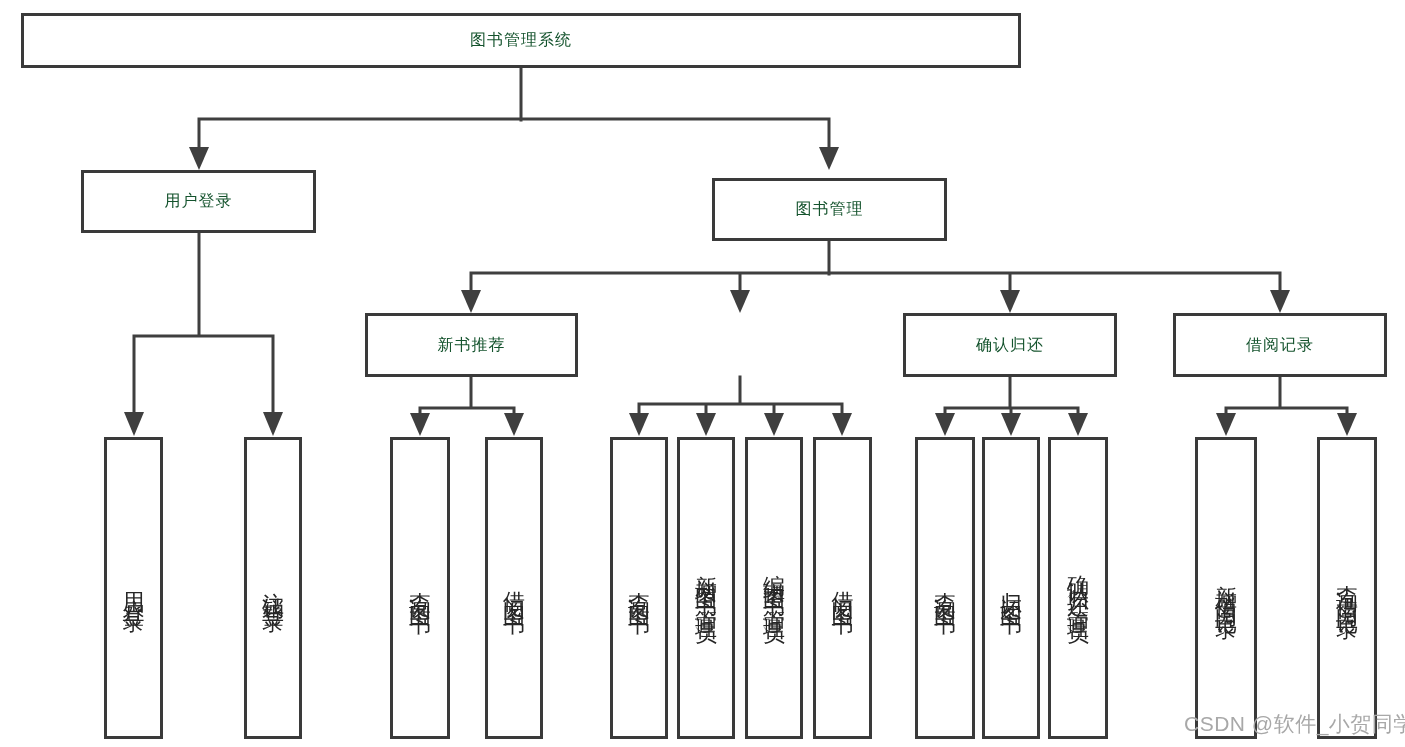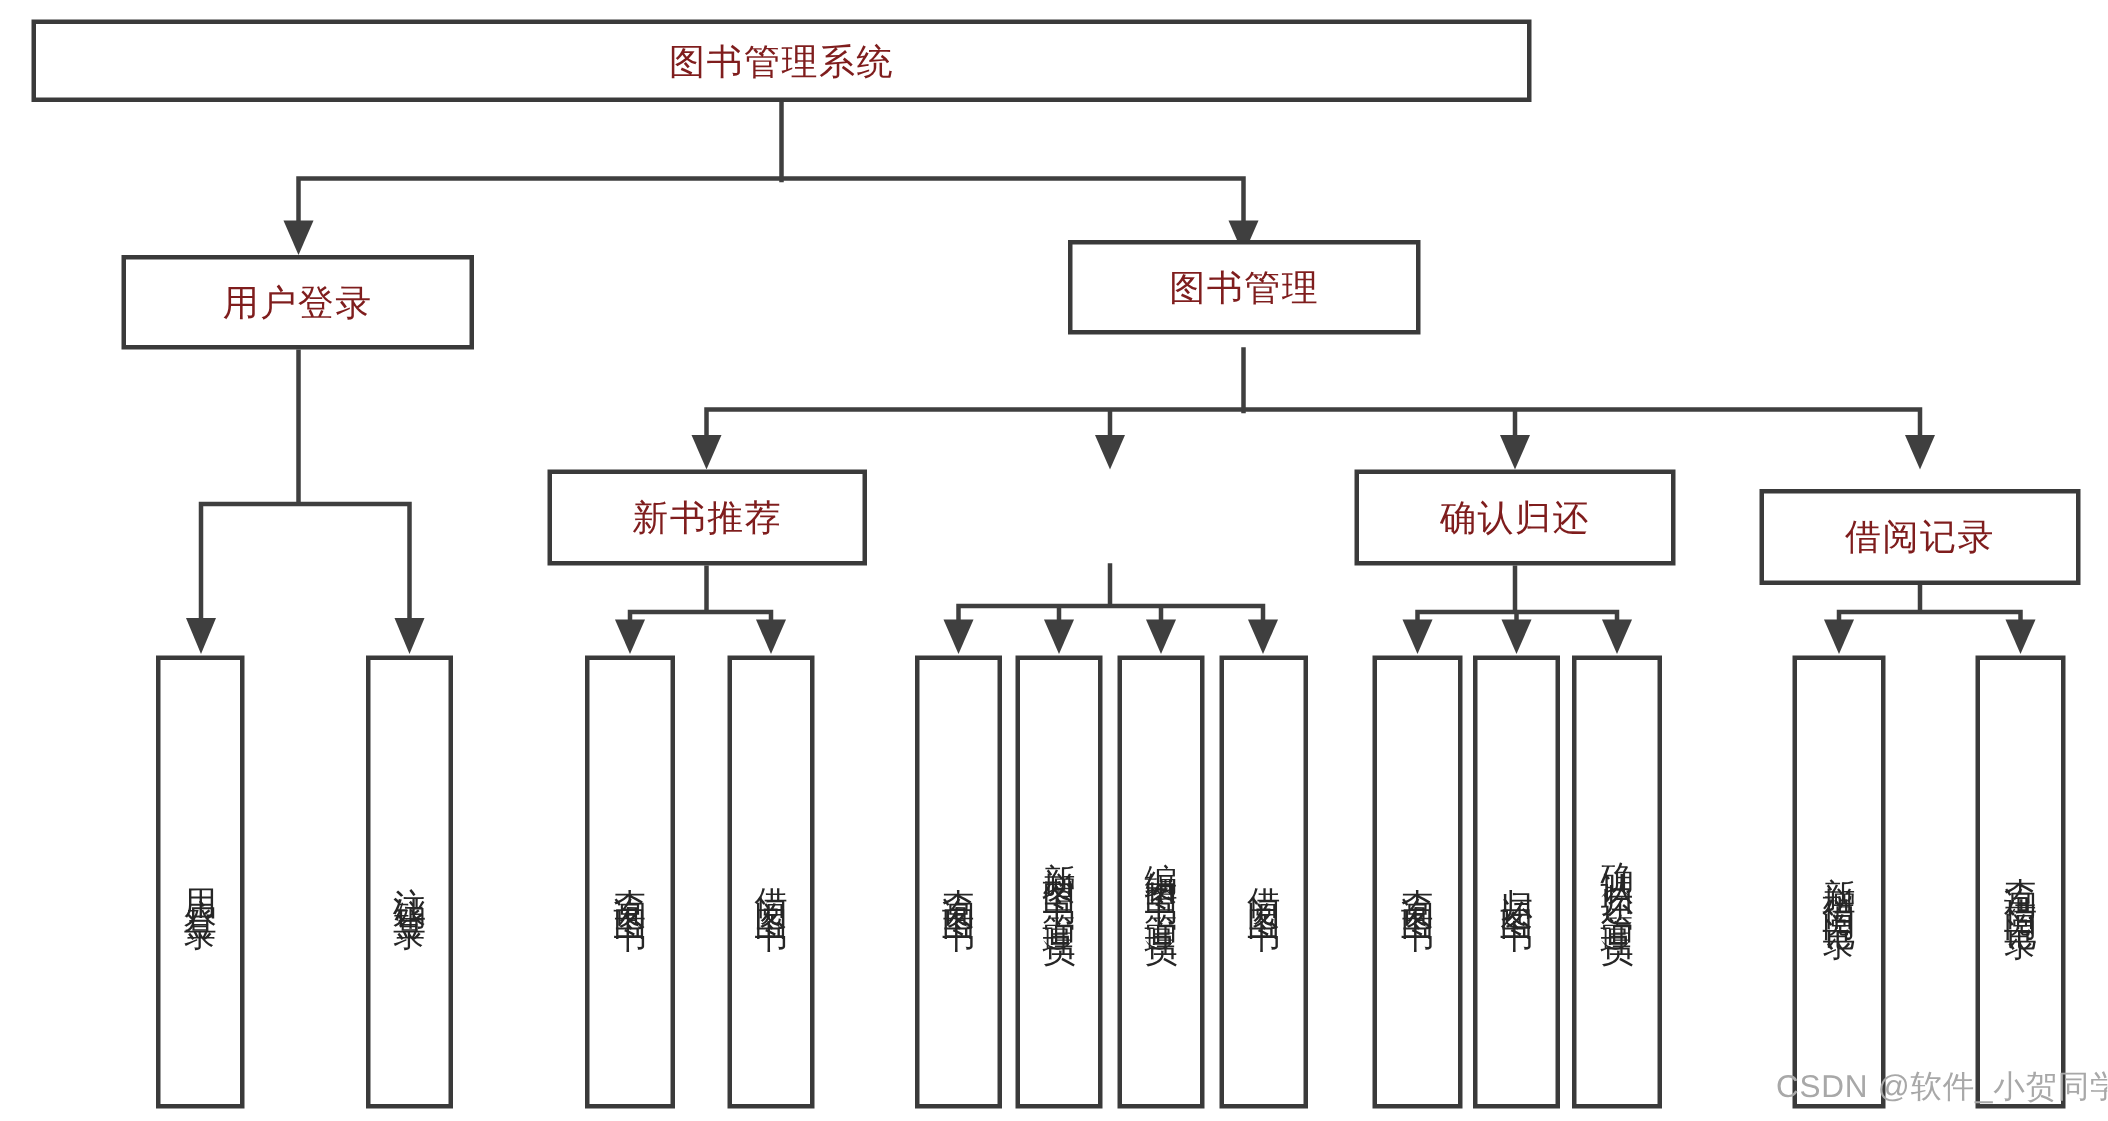--- a/index.html
+++ b/index.html
@@ -16,24 +16,24 @@
     background:#ffffff;
     border:3px solid #3a3a3a;
     box-sizing:border-box;
     display:flex;
     align-items:center;
     justify-content:center;
     z-index:2;
     color:#262626;
   }
   .box.h span{
-    font-size:24px;
+    font-size:16px;
     letter-spacing:1px;
     white-space:nowrap;
-    color:#7f1d1d;
+    color:#14532d;
   }
   .box.v span{
     writing-mode:vertical-rl;
     text-orientation:mixed;
     font-size:22px;
     letter-spacing:7px;
     line-height:1;
     color:#262626;
   }
   #watermark{
@@ -92,31 +92,31 @@
     </g>
   </svg>
 
   <div class="box h" style="left:21px;top:13px;width:1000px;height:55px;">
     <span>图书管理系统</span>
   </div>
 
   <div class="box h" style="left:81px;top:170px;width:235px;height:63px;">
     <span>用户登录</span>
   </div>
-  <div class="box h" style="left:712px;top:160px;width:235px;height:63px;">
+  <div class="box h" style="left:712px;top:178px;width:235px;height:63px;">
     <span>图书管理</span>
   </div>
 
   <div class="box h" style="left:365px;top:313px;width:213px;height:64px;">
     <span>新书推荐</span>
   </div>
   <div class="box h" style="left:903px;top:313px;width:214px;height:64px;">
     <span>确认归还</span>
   </div>
-  <div class="box h" style="left:1173px;top:326px;width:214px;height:64px;">
+  <div class="box h" style="left:1173px;top:313px;width:214px;height:64px;">
     <span>借阅记录</span>
   </div>
 
   <div class="box v" style="left:104px;top:437px;width:59px;height:302px;">
     <span>用户登录</span>
   </div>
   <div class="box v" style="left:244px;top:437px;width:58px;height:302px;">
     <span>注销登录</span>
   </div>
 

